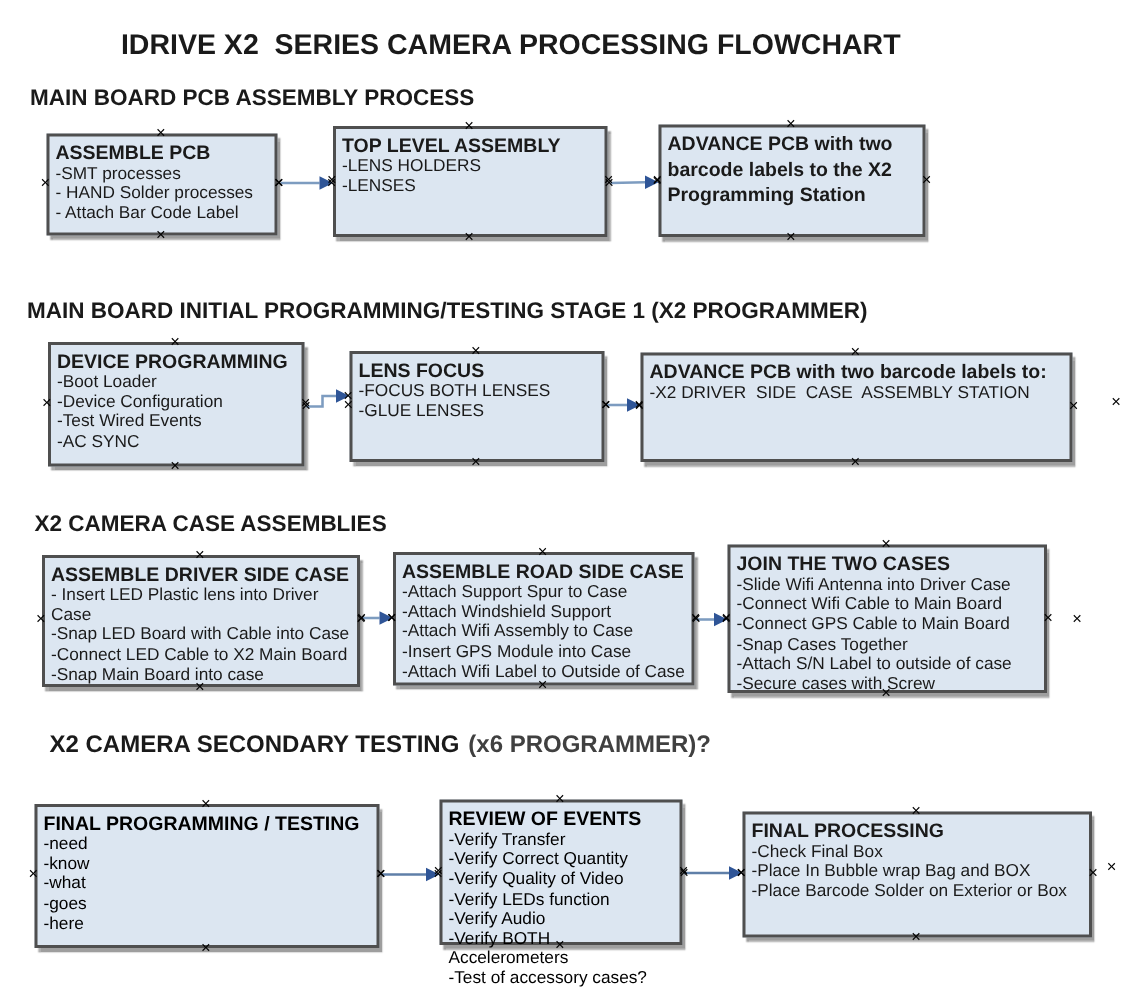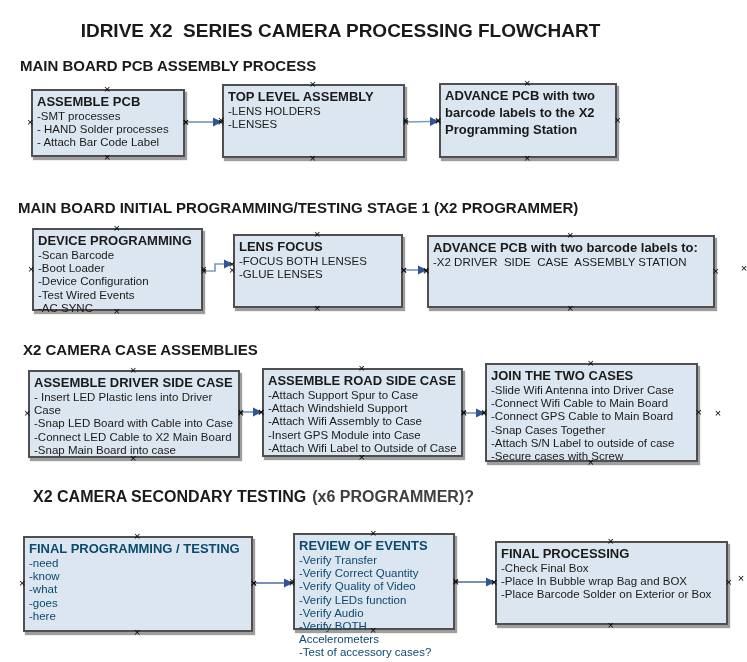--- a/index.html
+++ b/index.html
@@ -14,21 +14,21 @@
   #h2{left:18px;top:199px;}
   #h3{left:23px;top:341px;}
   #h4{left:33px;top:488px;font-size:16px;}
   .red-sfx{color:#404040;margin-left:6px;white-space:pre;}
 
   .box{position:absolute;background:#dce6f1;border:2px solid #4f4f4f;
        box-shadow:2px 3px 1px #9e9e9e;box-sizing:border-box;
        padding:2px 4px;overflow:visible;}
   .box .t{font-size:13px;font-weight:bold;line-height:17px;}
   .box .i{font-size:11.5px;line-height:13.2px;white-space:pre-wrap;}
-  .red-box .t,.red-box .i{color:#0c4a6e;}
+  .red-box .t,.red-box .i{color:#000000;}
 
   #bx-a{left:31px;top:89px;width:154px;height:68px;}
   #bx-b{left:222px;top:84px;width:183px;height:74px;}
   #bx-c{left:439px;top:83px;width:178px;height:75px;}
   #bx-d{left:32px;top:228px;width:171px;height:83px;}
   #bx-e{left:233px;top:234px;width:170px;height:74px;}
   #bx-f{left:427px;top:235px;width:288px;height:73px;}
   #bx-g{left:28px;top:370px;width:212px;height:88px;}
   #bx-h{left:262px;top:368px;width:201px;height:89px;}
   #bx-i{left:485px;top:363px;width:213px;height:99px;}
@@ -86,21 +86,20 @@
   <div class="box" id="bx-c">
     <div class="t">ADVANCE PCB with two barcode labels to the X2 Programming Station</div>
   <span class="h ht">×</span>
       <span class="h hb">×</span>
       <span class="h hl">×</span>
       <span class="h hr">×</span>
     </div>
 
   <div class="box" id="bx-d">
     <div class="t">DEVICE PROGRAMMING</div>
-    <div class="i">-Scan Barcode</div>
     <div class="i">-Boot Loader</div>
     <div class="i">-Device Configuration</div>
     <div class="i">-Test Wired Events</div>
     <div class="i">-AC SYNC</div>
   <span class="h ht">×</span>
       <span class="h hb">×</span>
       <span class="h hl">×</span>
       <span class="h hr">×</span>
     </div>
 

